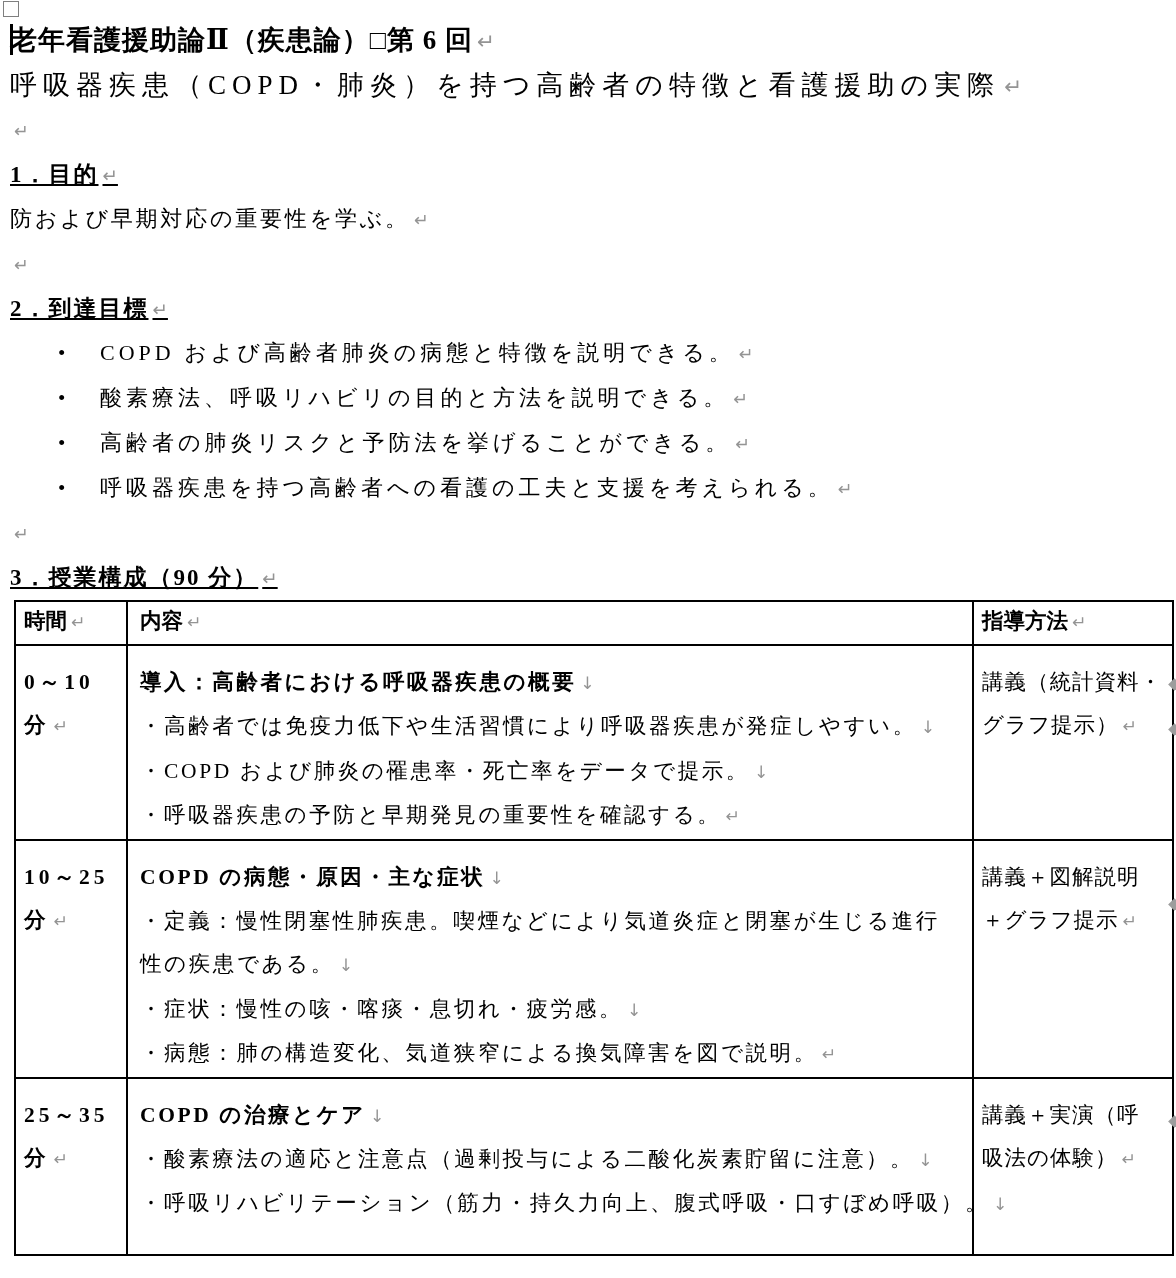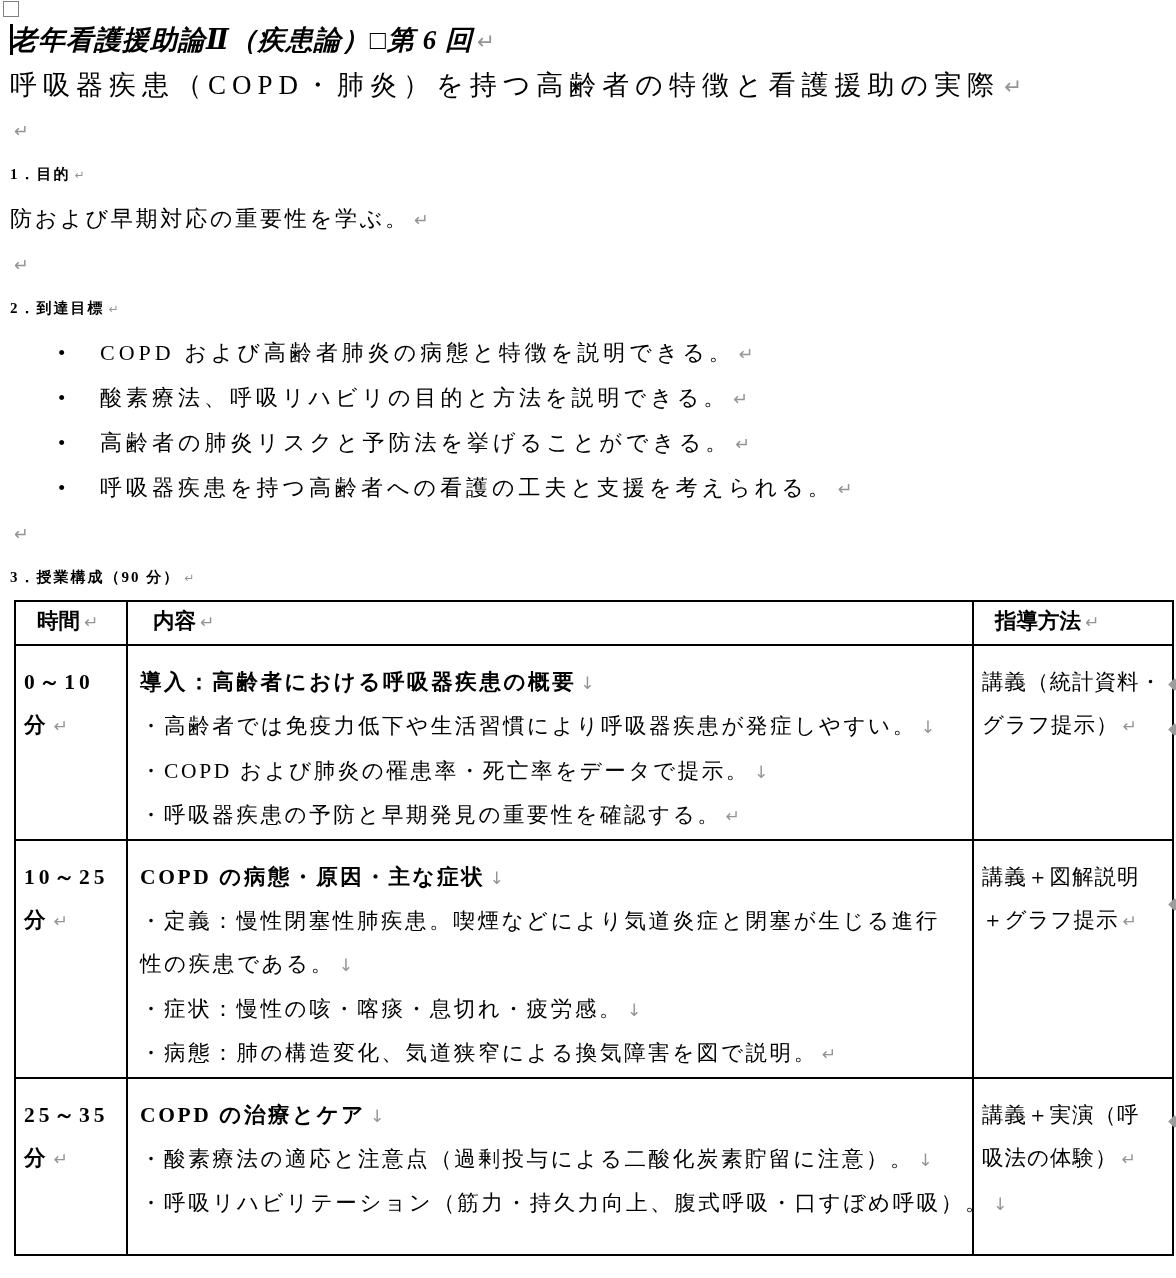--- a/index.html
+++ b/index.html
@@ -6,25 +6,25 @@
   .page {
     position:relative;
     width:1176px; height:1278px;
     background:#ffffff;
     overflow:hidden;
     font-family:"Liberation Serif","DejaVu Serif",serif;
     color:#000;
   }
   .doc { padding:18px 6px 0 10px; }
   .line { white-space:nowrap; line-height:43px; }
-  .title-line { font-size:27px; font-weight:bold; letter-spacing:1px; line-height:44px;font-style:italic; }
+  .title-line { font-size:27px; font-weight:bold; letter-spacing:1px; line-height:44px; }
   .theme-label { font-size:27px; letter-spacing:4px; }
   .theme-text  { font-size:27px; letter-spacing:6px; }
   .empty-line  { font-size:22px; }
-  .heading     { font-size:15px; font-weight:bold; letter-spacing:2px; }
+  .heading     { font-size:23px; font-weight:bold; letter-spacing:2px;text-decoration:underline; }
   .body-line   { font-size:22px; letter-spacing:2.8px; }
   .bullet-line { font-size:22px; letter-spacing:4px; }
   .bullet-dot  { display:inline-block; width:42px; padding-left:48px; letter-spacing:0; font-size:21px; }
   .mark {
     color:#949494;
     font-family:"DejaVu Sans","Liberation Sans",sans-serif;
     font-weight:normal;
     font-size:0.8em;
     padding-left:4px;
     letter-spacing:0;
@@ -37,21 +37,21 @@
   table.schedule td {
     border:2px solid #000;
     vertical-align:top;
     padding:0;
     overflow:visible;
   }
   .col-time   { width:110px; }
   .col-content{ width:844px; }
   .col-method { width:198px; }
   tr.hdr td { height:42px; }
-  .hcell { font-size:21.5px; font-weight:bold; line-height:38px; white-space:nowrap;margin-left:13px; }
+  .hcell { font-size:21.5px; font-weight:bold; line-height:38px; white-space:nowrap; }
   .pad-s { padding-left:8px; }
   .pad-m { padding-left:12px; }
   .cl { font-size:21.5px; letter-spacing:2.6px; line-height:43.4px; white-space:nowrap; }
   .cl.b { font-weight:bold; }
   .time-cell .cl { letter-spacing:4px; font-weight:bold; }
   .method-cell .cl { letter-spacing:1px; }
   tr.r-a td { height:175px; }
   tr.r-b td { height:217px; }
   tr.r-c td { height:175px; }
   td .cellpad { padding-top:15px; }

